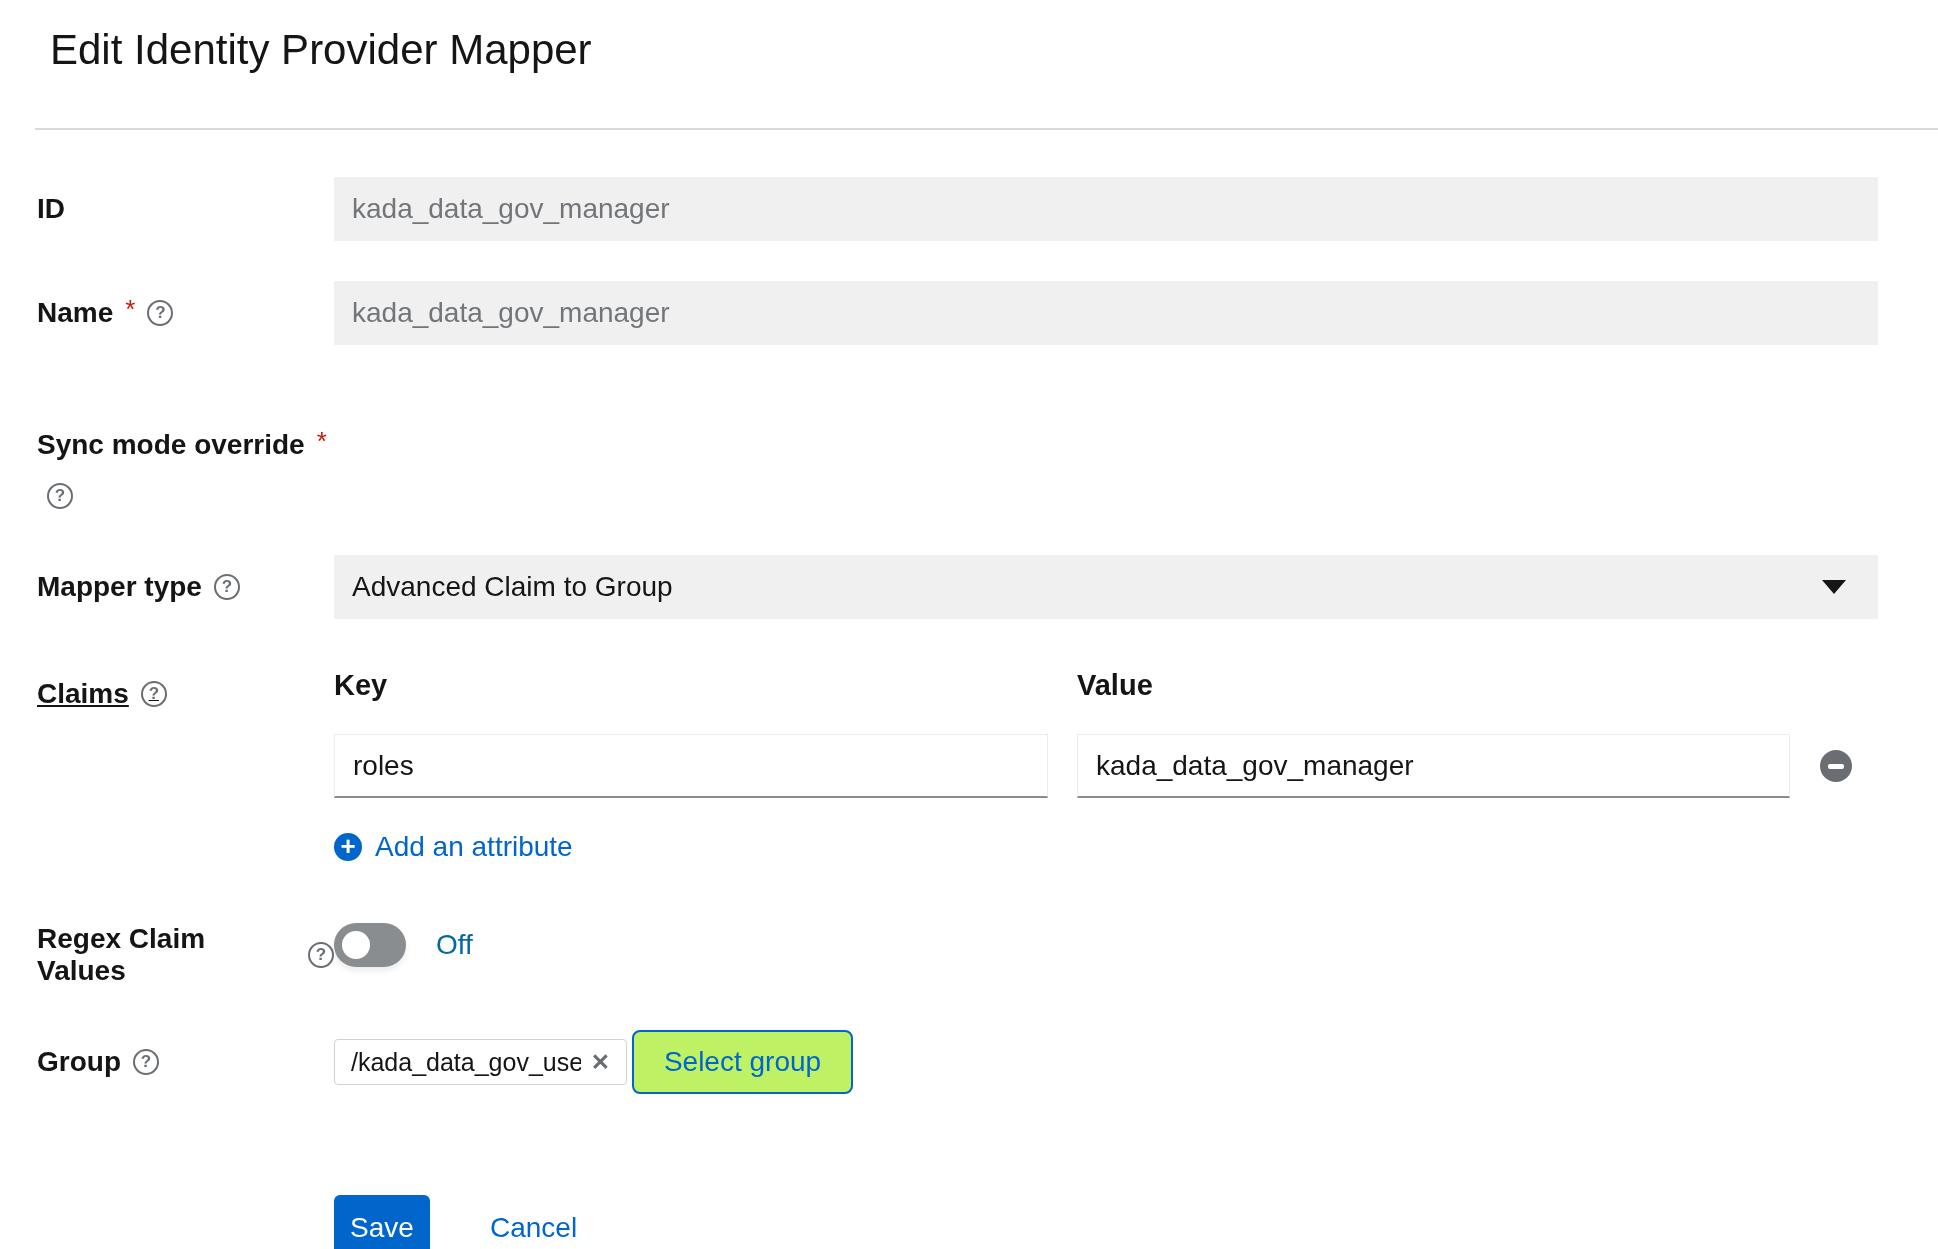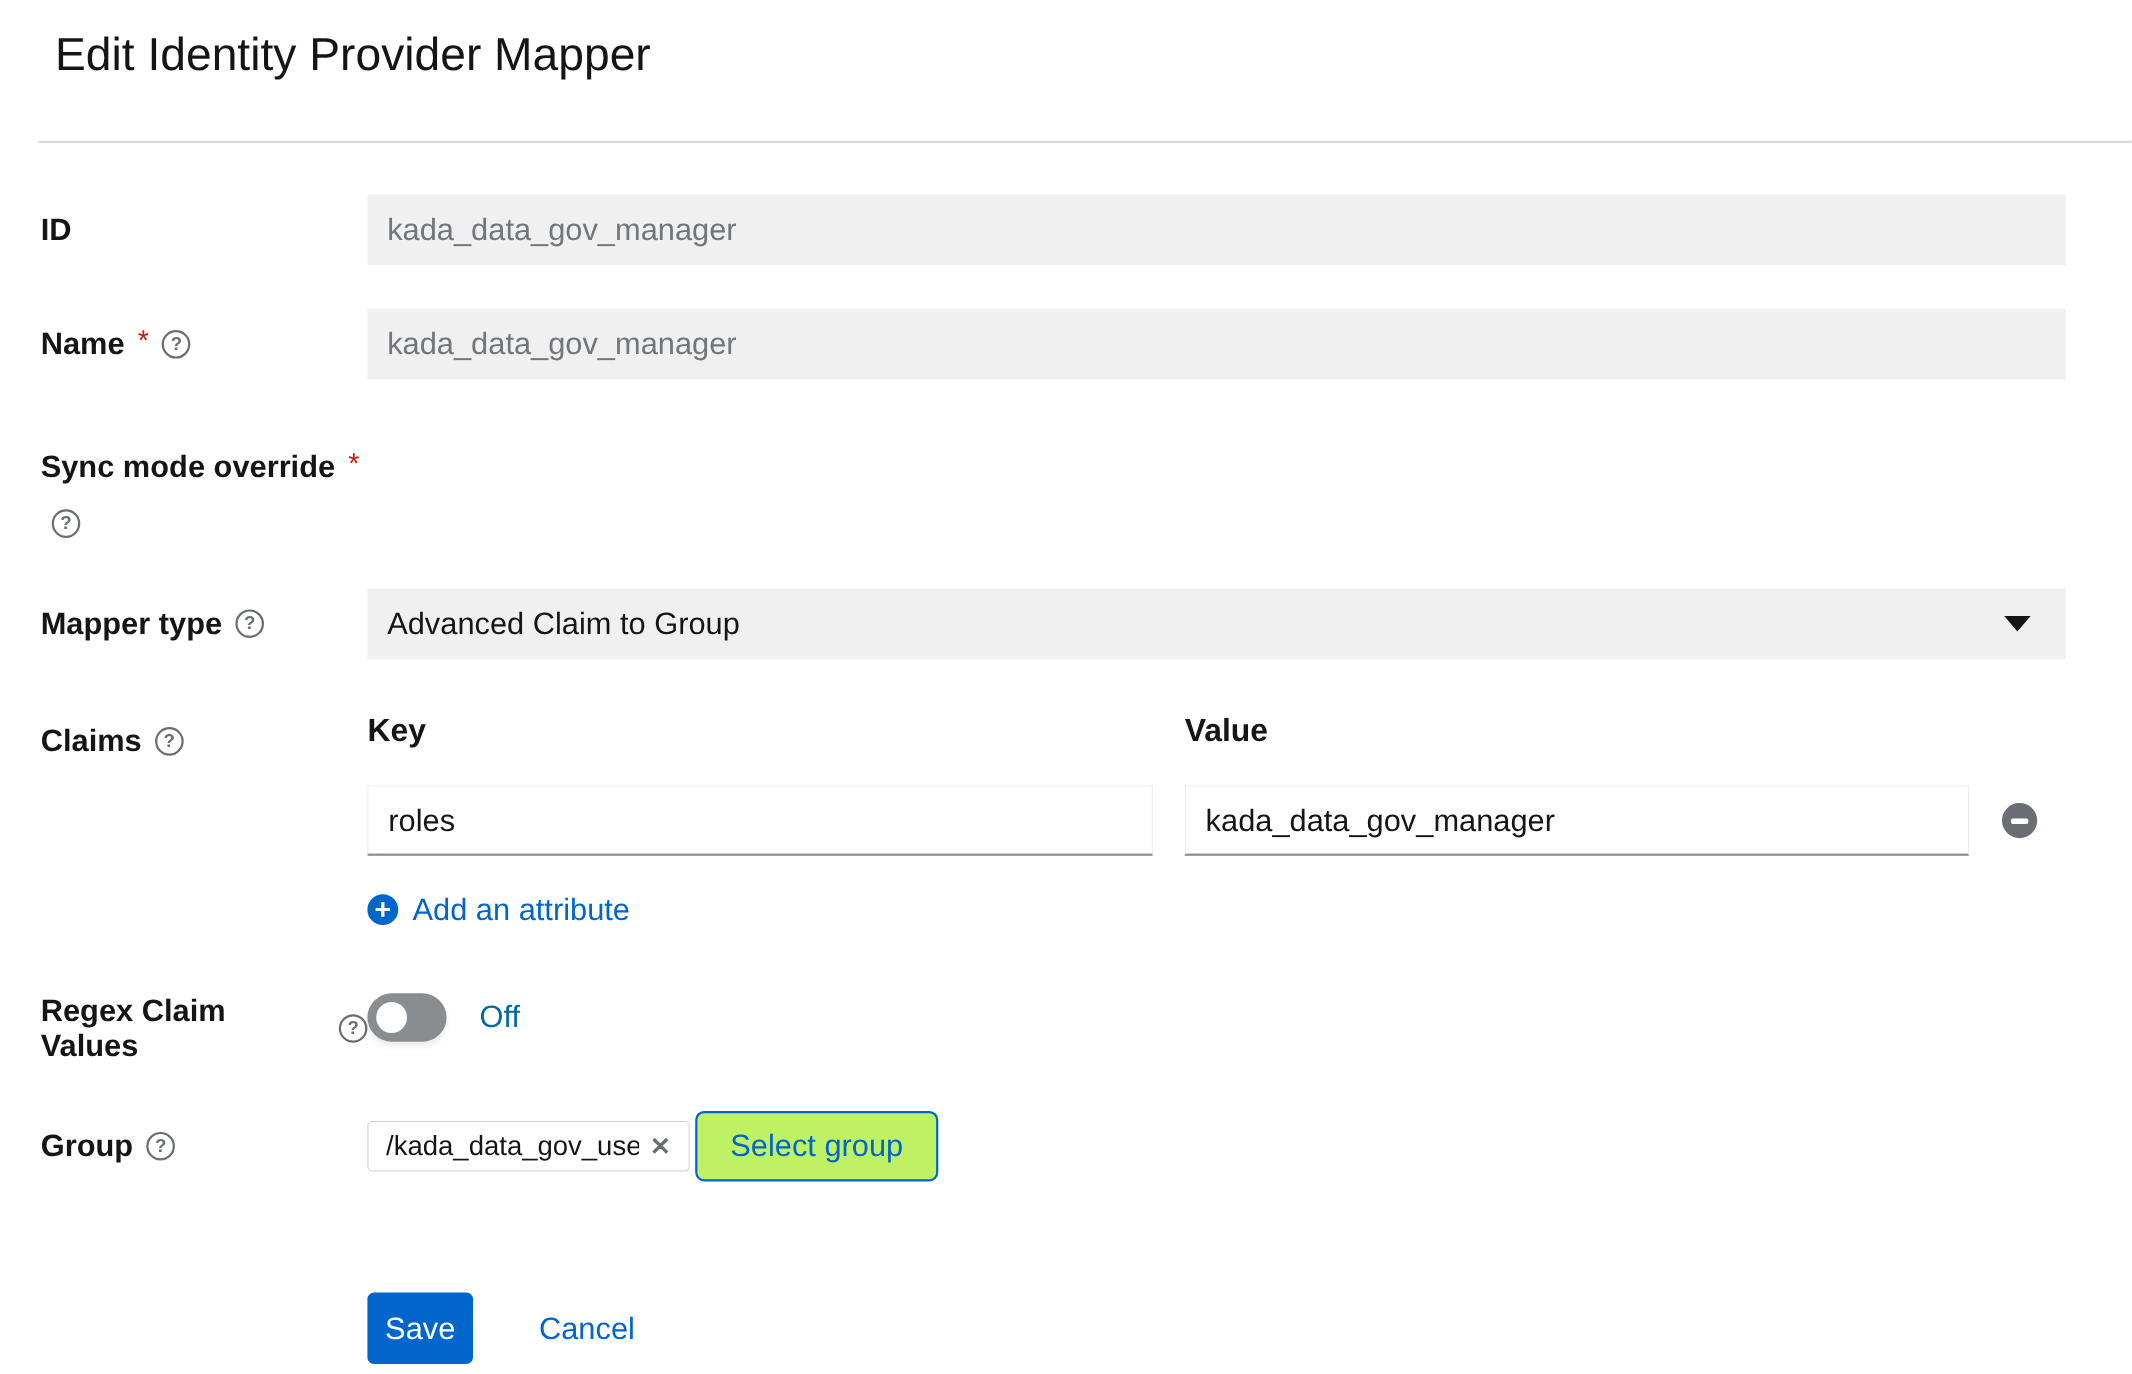--- a/index.html
+++ b/index.html
@@ -29,21 +29,21 @@
   .row { display: flex; align-items: flex-start; }
   .label-col { width: 297px; flex: none; }
   .field-col { flex: 1; min-width: 0; }
 
   .label-line {
     display: flex; align-items: center; gap: 12px;
     min-height: 64px;
     font-size: 28px; font-weight: 600; color: #151515;
   }
   .label-line.short { min-height: 44px; }
-  .label-line.top { min-height: 40px; padding-top: 8px; }
+  .label-line.top { min-height: 40px; padding-top: 8px; text-decoration: underline; }
 
   .required {
     color: #c9190b; font-size: 26px; font-weight: 400;
     position: relative; top: -4px;
   }
   .help-icon {
     width: 26px; height: 26px; flex: none;
     border: 2px solid #6a6e73; border-radius: 50%;
     color: #6a6e73; font-size: 17px; font-weight: bold;
     display: inline-flex; align-items: center; justify-content: center;
@@ -78,21 +78,21 @@
   .caret {
     width: 0; height: 0; flex: none;
     border-left: 12px solid transparent;
     border-right: 12px solid transparent;
     border-top: 14px solid #151515;
     margin-right: 14px;
   }
 
   
   #row-id     { margin-top: 47px; margin-bottom: 40px; }
-  #row-name   { margin-bottom: 48px; }
+  #row-name   { margin-bottom: 68px; }
   #row-sync   { margin-bottom: 46px; }
   #row-mapper { margin-bottom: 51px; }
   #row-claims { margin-bottom: 60px; }
   #row-regex  { margin-bottom: 43px; }
   #row-group  { margin-bottom: 101px; }
 
   
   .claims-headers { display: flex; height: 31px; }
   .claims-header {
     font-size: 29px; font-weight: 600; color: #151515; line-height: 31px;

